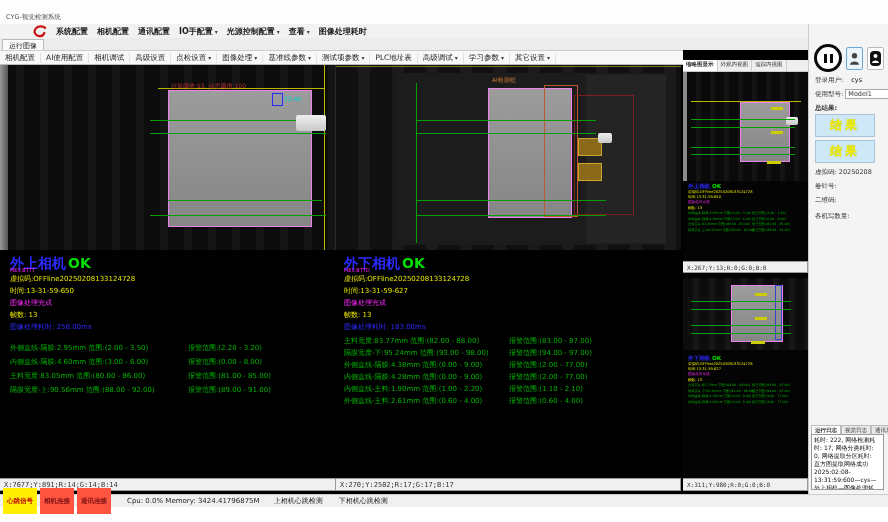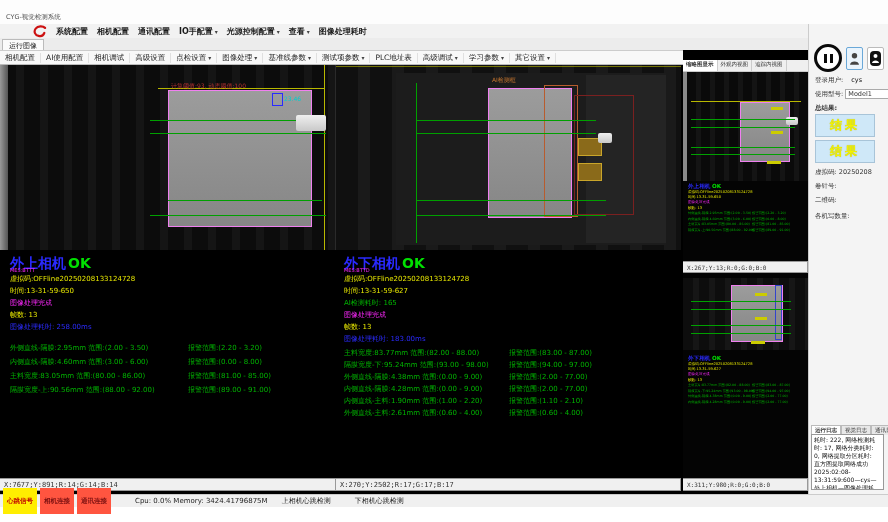--- a/index.html
+++ b/index.html
@@ -78,21 +78,21 @@
   .ltab{font-size:5.5px;color:#333;padding:1px 3px;border:1px solid #bbb;border-bottom:none;background:#e8e8e8;white-space:nowrap;}
   .ltab.active{background:#fff;font-weight:bold;}
   #logbox{position:absolute;left:2px;top:410px;width:73px;height:56px;background:#fff;border:1px solid #999;font-size:6px;line-height:8px;color:#111;padding:1px 5px 1px 2px;box-sizing:border-box;overflow:hidden;}
   #logscroll{position:absolute;right:3px;top:411px;width:3px;height:54px;background:#e4e4e4;}
   #logthumb{position:absolute;left:0;top:2px;width:3px;height:18px;background:#b5b5b5;}
   
   #statusbar{left:0;top:494px;width:888px;height:12px;background:#f0f0f0;border-top:1px solid #ccc;display:flex;align-items:center;}
   .badge{font-size:6.5px;font-weight:bold;padding:8px 4px;margin-left:3px;line-height:10px;}
   .badge.yellowbg{background:#ffee00;color:#c00000;}
   .badge.redbg{background:#ff5540;color:#7a1010;}
-  .sbtext{font-size:7px;color:#222;margin-left:24px;white-space:nowrap;}
+  .sbtext{font-size:7px;color:#222;margin-left:16px;white-space:nowrap;}
 </style>
 </head>
 <body>
 
 <div id="app">
 
   <div class="abs" id="titlebar">
     <span>CYG-视觉检测系统</span>
   </div>
 
@@ -196,21 +196,20 @@
     <div class="abs conn" style="left:262px;top:70px;width:14px;height:10px;"></div>
   </div>
 
   <div class="abs txt" id="txt-mid">
     <div class="ptitle">
       <span>外下相机</span><span class="ok">OK</span>
     </div>
     <span class="mes">MES:BTTD</span>
     <div class="pline yl">虚拟码:OFFline20250208133124728</div>
     <div class="pline yl">时间:13-31-59-627</div>
-    <div class="pline gr">AI检测耗时: 165</div>
     <div class="pline mg">图像处理完成</div>
     <div class="pline yl">帧数: 13</div>
     <div class="pline bl">图像处理耗时: 183.00ms</div>
     <div class="mwrap" style="margin-top:2px;">
       <div class="mrow">
           <span class="c1">主料宽度:83.77mm 范围:(82.00 - 88.00)</span>
           <span>报警范围:(83.00 - 87.00)</span>
         </div>
       <div class="mrow">
           <span class="c1">隔膜宽度-下:95.24mm 范围:(93.00 - 98.00)</span>

